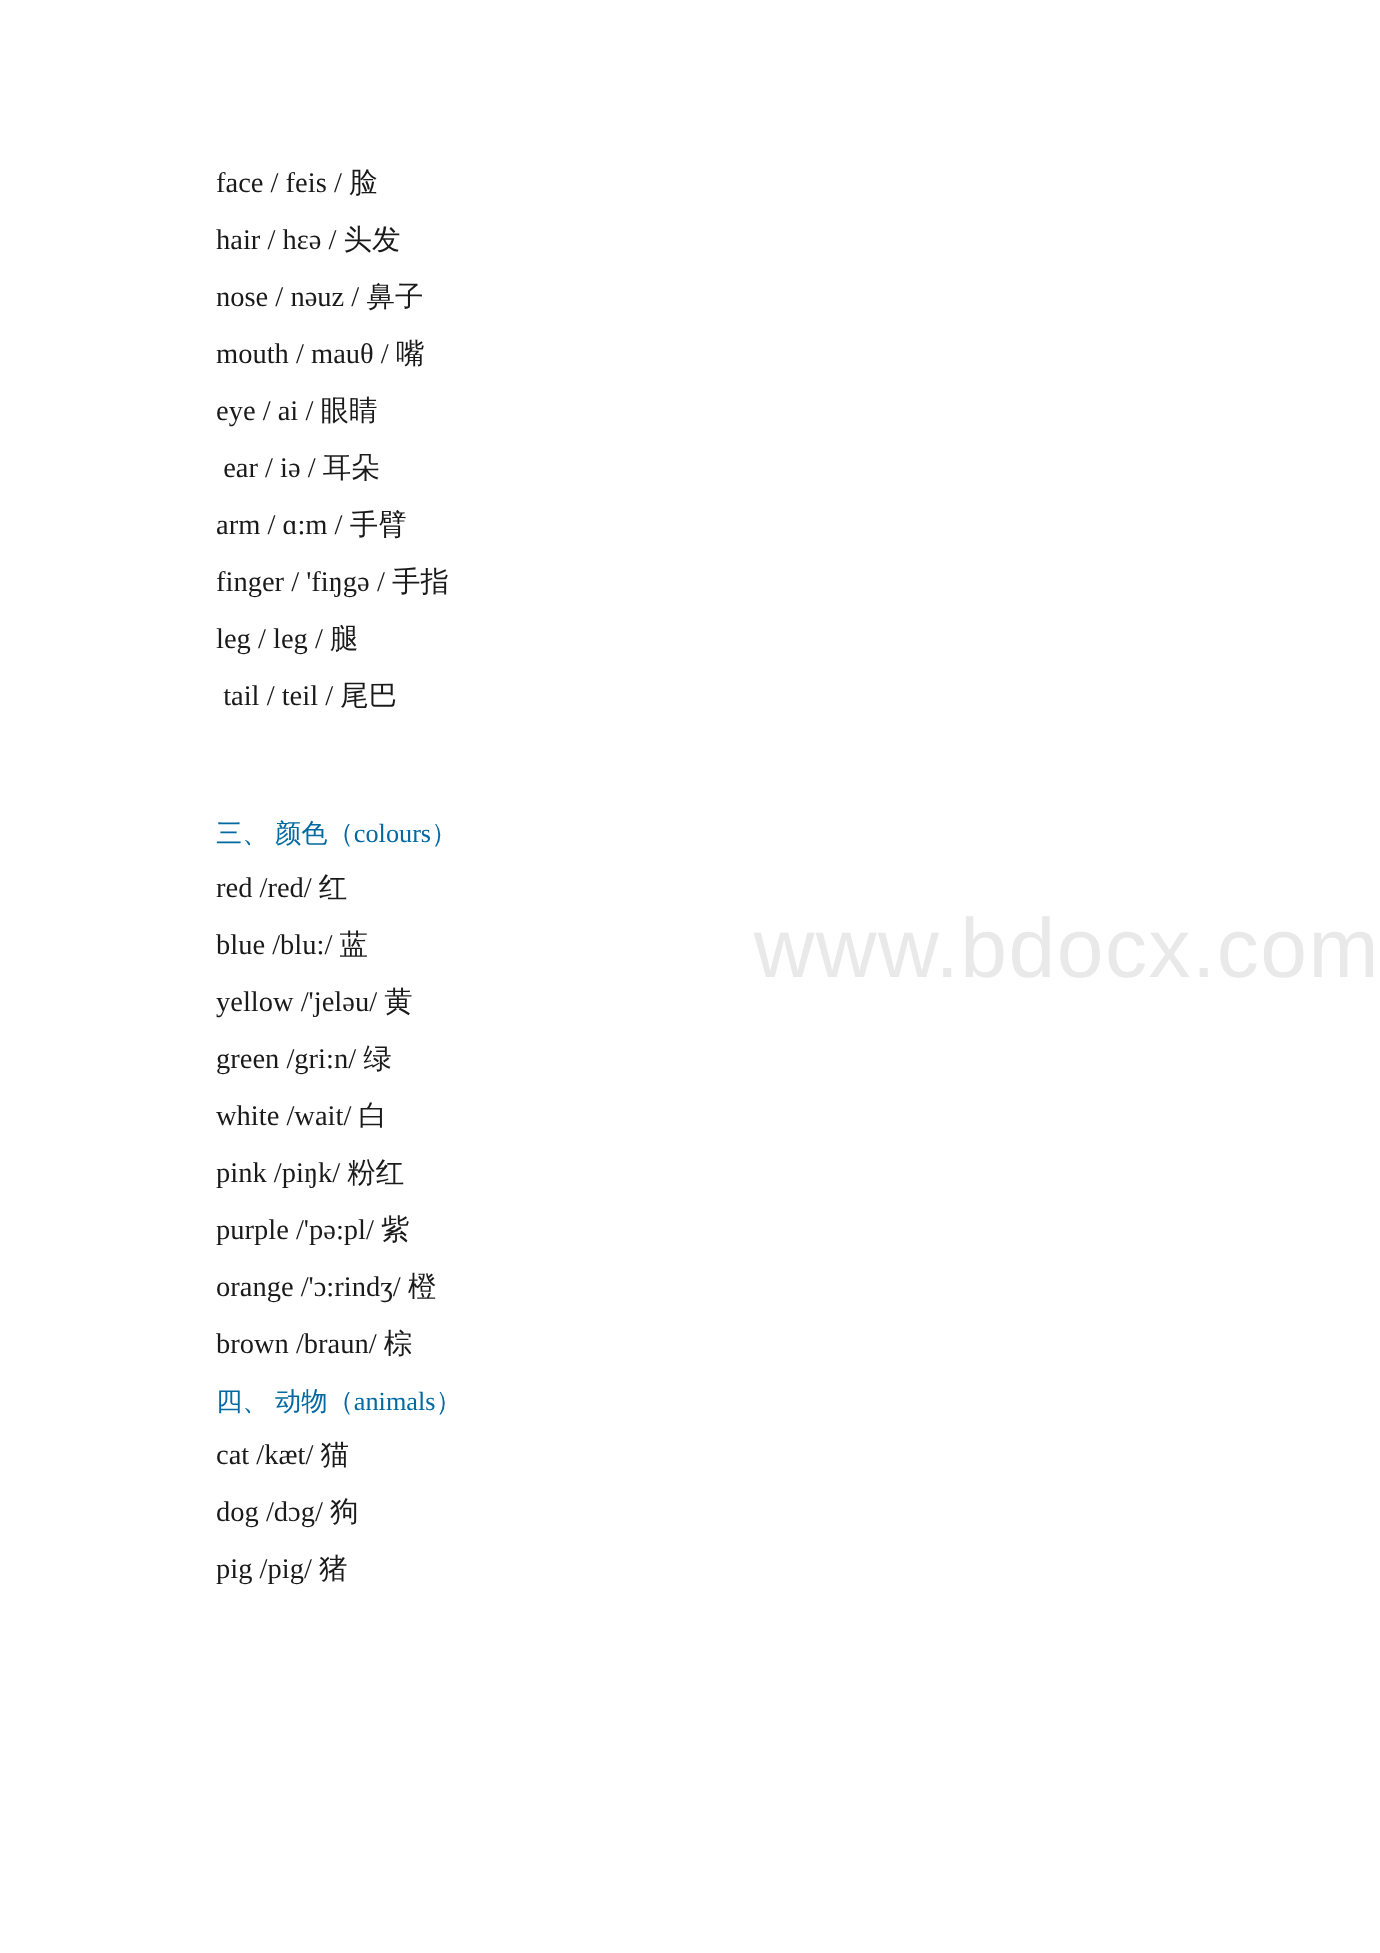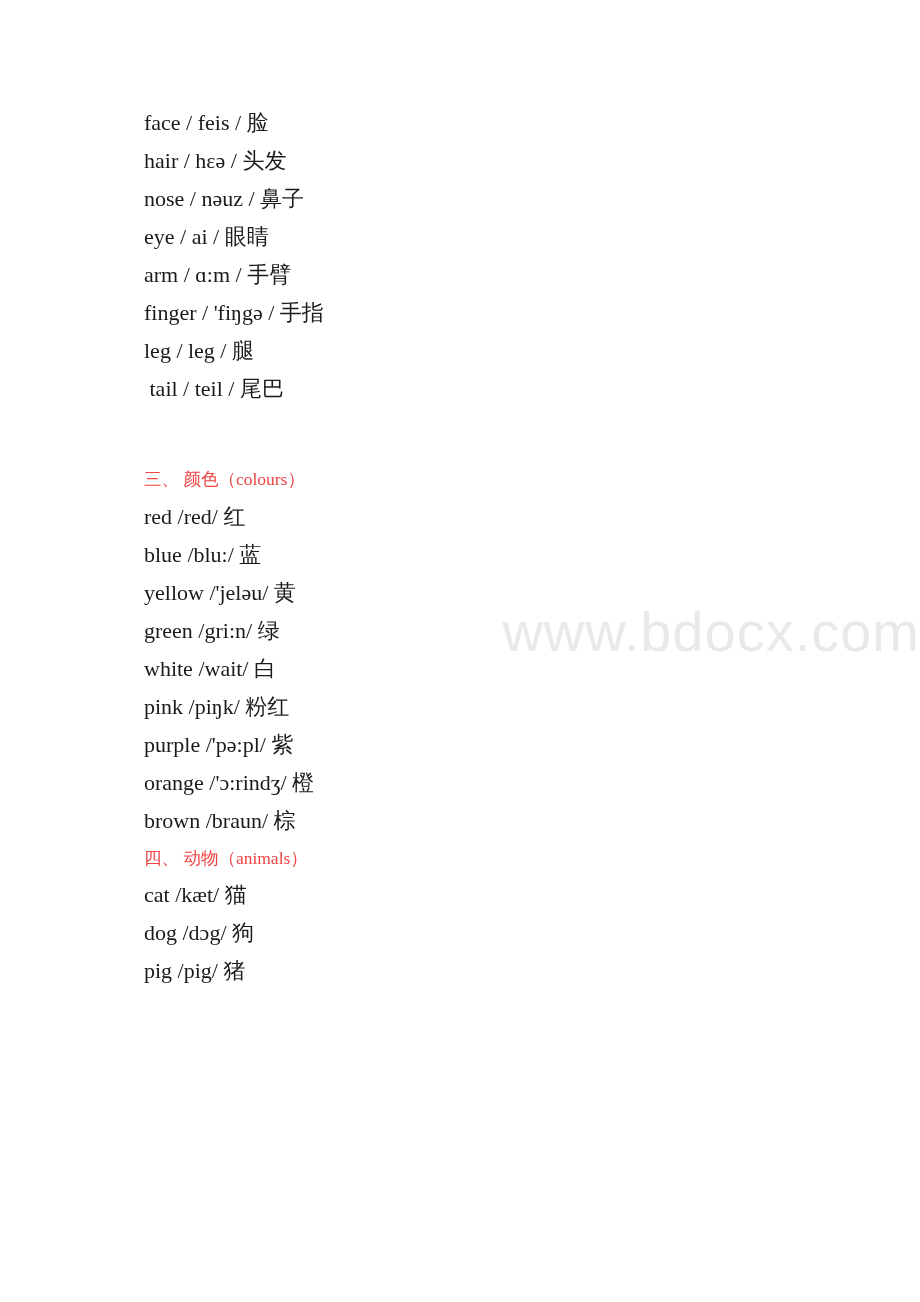--- a/index.html
+++ b/index.html
@@ -47,33 +47,33 @@
   
   #content {
     position: absolute;
     left: 144px;
     top: 104px;
     width: 700px;
     z-index: 2;
   }
 
   .line {
-    font-size: 22px;
+    font-size: 19px;
     line-height: 38px;
     height: 38px;
     white-space: pre;
     color: #1a1a1a;
   }
 
   .heading {
     font-size: 17.5px;
     line-height: 38px;
     height: 38px;
     white-space: pre;
-    color: #ef4444;
+    color: #0369a1;
   }
 
   
   .heading.tight {
     line-height: 36px;
     height: 36px;
   }
 
   .spacer {
     height: 38px;
@@ -88,21 +88,23 @@
 <div id="page">
 
   <div id="watermark">www.bdocx.com</div>
 
   <div id="content">
 
     <div>
       <div class="line">face / feis / 脸</div>
       <div class="line">hair / hɛə / 头发</div>
       <div class="line">nose / nəuz / 鼻子</div>
+      <div class="line">mouth / mauθ / 嘴</div>
       <div class="line">eye / ai / 眼睛</div>
+      <div class="line"> ear / iə / 耳朵</div>
       <div class="line">arm / ɑ:m / 手臂</div>
       <div class="line">finger / 'fiŋgə / 手指</div>
       <div class="line">leg / leg / 腿</div>
       <div class="line"> tail / teil / 尾巴</div>
     </div>
 
     <div class="spacer"></div>
     <div class="spacer-sm"></div>
 
     <div>

